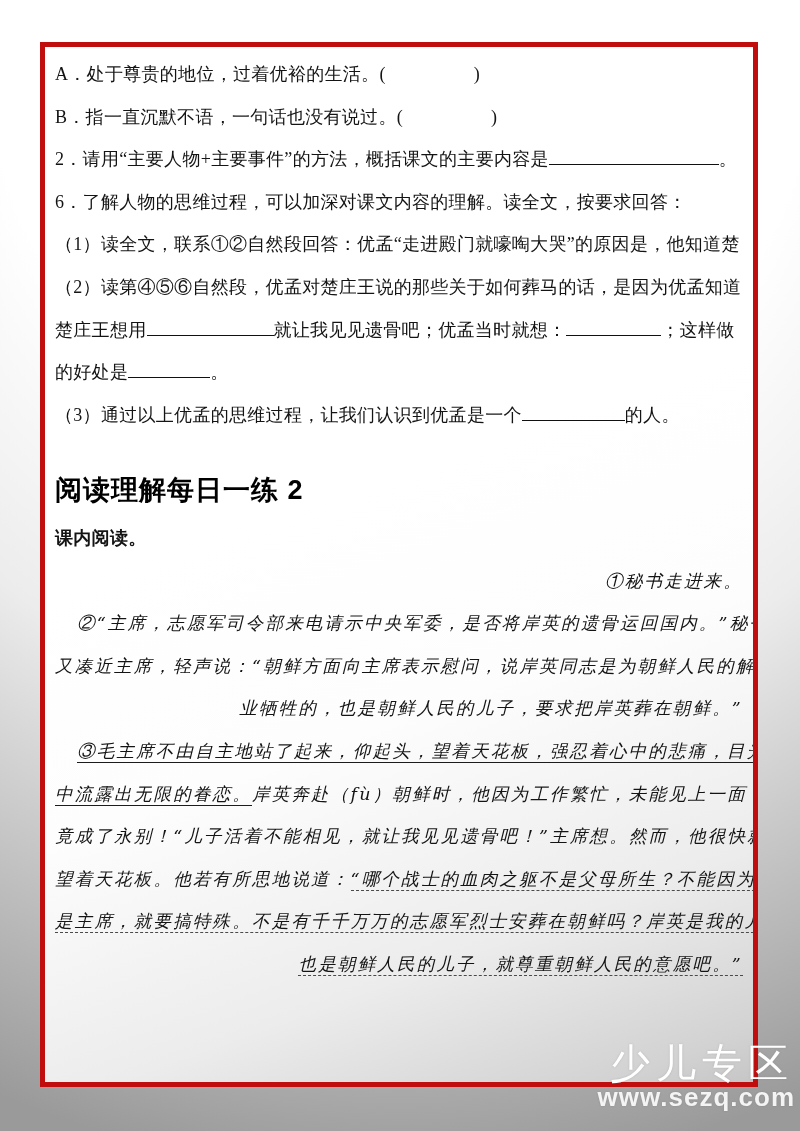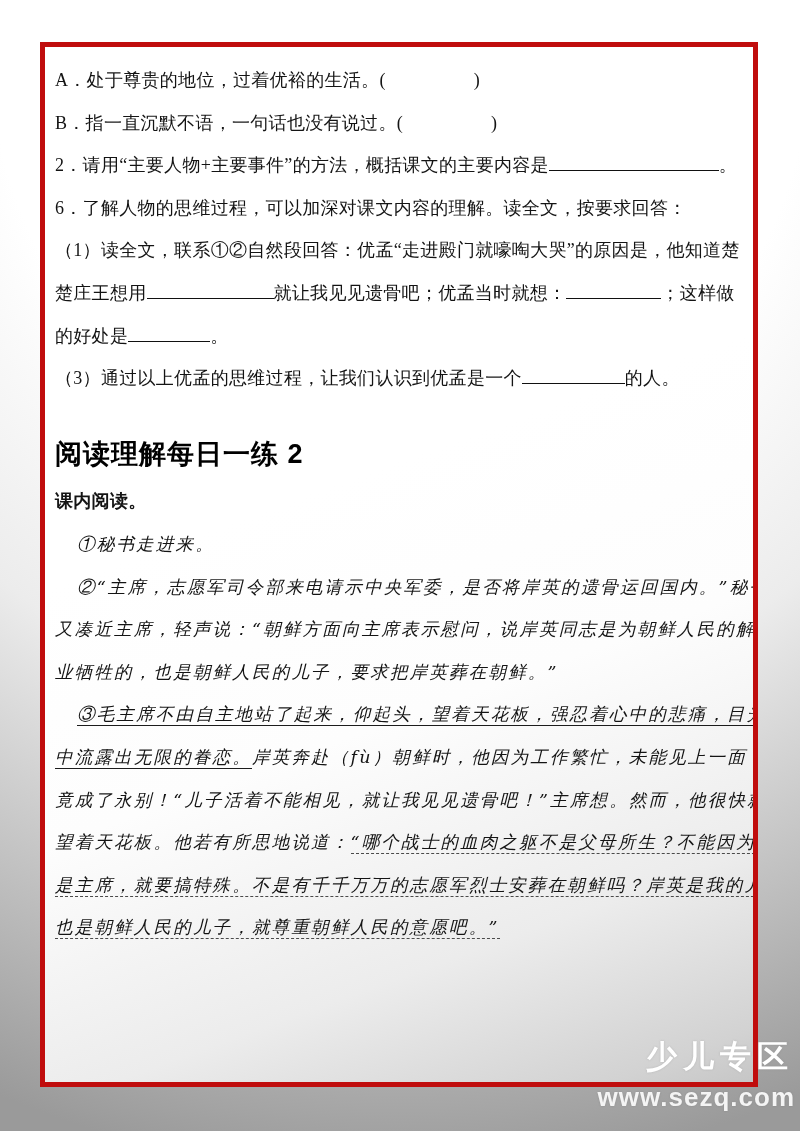--- a/index.html
+++ b/index.html
@@ -9,58 +9,59 @@
     overflow:hidden;
     background:radial-gradient(ellipse 135% 100% at 50% 4%, #ffffff 38%, #ececec 60%, #b7b7b7 86%, #9a9a9a 100%);
     font-family:"Liberation Serif","DejaVu Serif",serif;
   }
   .page{
     position:absolute;left:40px;top:42px;
     width:718px;height:1045px;
     box-sizing:border-box;
     border:5px solid #c00d0d;
     background:linear-gradient(160deg,#ffffff 42%,#fdfdfd 62%,#ececec 82%,#d2d2d2 96%,#c6c6c6 100%);
-    padding:12px 10px 0 10px;
+    padding:6px 10px 0 10px;
     overflow:hidden;
   }
   .ln{
     line-height:42.6px;
     white-space:nowrap;
     font-size:18px;
     color:#141414;
   }
   .f-q{font-family:"Liberation Serif","DejaVu Serif",serif;letter-spacing:0.3px;}
-  .f-k{font-family:"DejaVu Serif","Liberation Serif",serif;font-style:italic;letter-spacing:2.2px;font-size:17.5px;}
+  .f-k{font-family:"DejaVu Serif","Liberation Serif",serif;font-style:italic;letter-spacing:2.2px;font-size:17.5px;text-align:right;}
   .f-h{font-family:"Liberation Sans","DejaVu Sans",sans-serif;font-weight:bold;font-size:27px;letter-spacing:1px;color:#000;}
   .blank{display:inline-block;border-bottom:1.5px solid #111;height:15px;vertical-align:baseline;}
   .gapseg{display:inline-block;height:1px;}
   .u-solid{border-bottom:1.6px solid #1c1c1c;padding-bottom:1px;}
   .u-dash{border-bottom:1.6px dashed #4a4a4a;padding-bottom:1px;}
   .wm-title{
     position:absolute;right:6px;top:1036px;z-index:5;
     font-family:"Liberation Sans","DejaVu Sans",sans-serif;
-    font-weight:700;font-size:31px;letter-spacing:6px;
+    font-weight:400;font-size:40px;letter-spacing:6px;
     color:#ffffff;text-shadow:0 0 2px rgba(120,120,120,0.35);
   }
   .wm-url{
     position:absolute;right:5px;top:1082px;z-index:5;
     font-family:"Liberation Sans","DejaVu Sans",sans-serif;
     font-weight:700;font-size:26px;letter-spacing:1px;
     color:#f4f4f4;text-shadow:0 0 2px rgba(110,110,110,0.4);
   }
 </style>
 </head>
 <body>
 
 <div class="page">
     <div class="ln f-q"><span>A．处于尊贵的地位，过着优裕的生活。(</span><span class="gapseg" style="width: 88px;"></span><span>)</span></div>
     <div class="ln f-q"><span>B．指一直沉默不语，一句话也没有说过。(</span><span class="gapseg" style="width: 88px;"></span><span>)</span></div>
     <div class="ln f-q"><span>2．请用“主要人物+主要事件”的方法，概括课文的主要内容是</span><span class="blank" style="width: 170px;"></span><span>。</span></div>
     <div class="ln f-q"><span>6．了解人物的思维过程，可以加深对课文内容的理解。读全文，按要求回答：</span></div>
     <div class="ln f-q"><span>（1）读全文，联系①②自然段回答：优孟“走进殿门就嚎啕大哭”的原因是，他知道楚</span></div>
+    <div class="ln f-q"><span>（2）读第④⑤⑥自然段，优孟对楚庄王说的那些关于如何葬马的话，是因为优孟知道</span></div>
     <div class="ln f-q"><span>楚庄王想用</span><span class="blank" style="width: 127px;"></span><span>就让我见见遗骨吧；优孟当时就想：</span><span class="blank" style="width: 95px;"></span><span>；这样做</span></div>
     <div class="ln f-q"><span>的好处是</span><span class="blank" style="width: 82px;"></span><span>。</span></div>
     <div class="ln f-q"><span>（3）通过以上优孟的思维过程，让我们认识到优孟是一个</span><span class="blank" style="width: 103px;"></span><span>的人。</span></div>
     <div class="ln f-h" style="margin-top: 33px;"><span>阅读理解每日一练 2</span></div>
     <div class="ln f-q" style="margin-top: 5px; font-weight: bold;"><span>课内阅读。</span></div>
     <div class="ln f-k" style="padding-left: 22px;"><span>①秘书走进来。</span></div>
     <div class="ln f-k" style="padding-left: 22px;"><span>②“主席，志愿军司令部来电请示中央军委，是否将岸英的遗骨运回国内。”秘书</span></div>
     <div class="ln f-k"><span>又凑近主席，轻声说：“朝鲜方面向主席表示慰问，说岸英同志是为朝鲜人民的解放事</span></div>
     <div class="ln f-k"><span>业牺牲的，也是朝鲜人民的儿子，要求把岸英葬在朝鲜。”</span></div>
     <div class="ln f-k" style="padding-left: 22px;"><span class="u-solid">③毛主席不由自主地站了起来，仰起头，望着天花板，强忍着心中的悲痛，目光</span></div>

